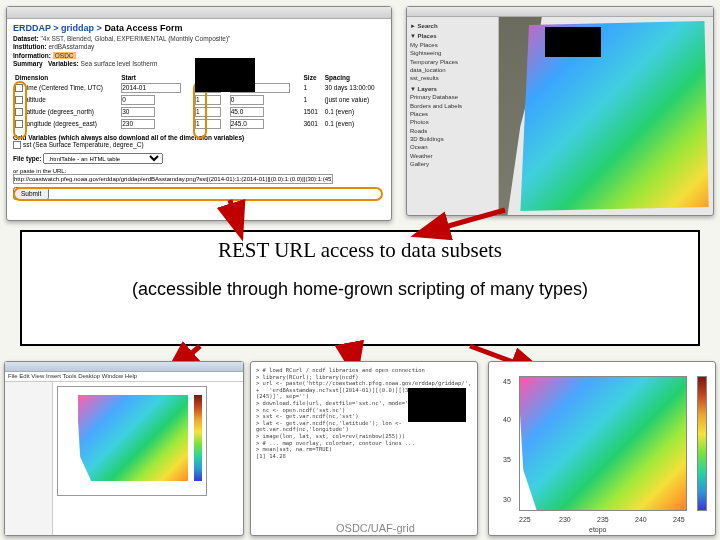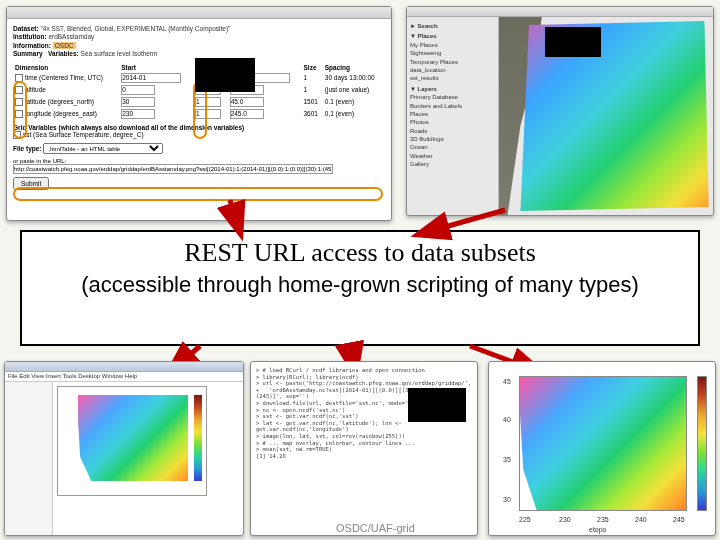--- a/index.html
+++ b/index.html
@@ -57,23 +57,23 @@
     background: linear-gradient(#6b6b5e,#7b7b6e);
     clip-path: polygon(0 0, 20% 0, 16% 30%, 10% 55%, 4% 100%, 0 100%);
   }
   .ge-black { position:absolute; left: 138px; top: 20px; width: 56px; height: 30px; background:#000; }
 
   
   .headline-box {
     position: absolute; left: 20px; top: 230px; width: 680px; height: 116px;
     background: #fff; border: 2px solid #000;
   }
-  .headline-box .line1 { font-size: 26px; text-align: center; font-family: Georgia, 'Times New Roman', serif; margin-top: 6px; }
+  .headline-box .line1 { font-size: 21px; text-align: center; font-family: Georgia, 'Times New Roman', serif; margin-top: 6px; }
   .headline-box .line2 { font-size: 30px; text-align: center; font-family: Georgia, 'Times New Roman', serif; margin-top: -2px; }
-  .headline-box .line3 { font-size: 22px; text-align: center; margin-top: 4px; }
+  .headline-box .line3 { font-size: 18px; text-align: center; margin-top: 16px; }
   svg.arrows { position:absolute; left:0; top:0; width:720px; height:540px; pointer-events:none; }
 
   
   .ml-window {
     position: absolute; left: 4px; bottom: 4px; width: 240px; height: 175px;
     background:#fff; border:1px solid #888; border-radius:3px; box-shadow:0 2px 4px rgba(0,0,0,.3);
     font-size:6px;
   }
   .ml-titlebar { height:10px; background:linear-gradient(#d8e2ee,#bccadd); border-bottom:1px solid #aaa; }
   .ml-menu { height:10px; border-bottom:1px solid #ccc; padding:1px 3px; color:#333; }
@@ -120,20 +120,25 @@
   .chk { display:inline-block; width:8px; height:8px; border:1px solid #777; vertical-align:middle; margin-right:2px; background:#fff; }
 </style>
 </head>
 <body>
 
 <div class="stage">
 
   <div class="erddap-window">
     <div class="erddap-titlebar"></div>
     <div class="erddap-body">
+      <div class="erddap-crumbs">
+        <a>ERDDAP</a> &gt;
+        <a>griddap</a> &gt;
+        <span class="title">Data Access Form</span>
+      </div>
       <div class="erddap-meta">
         <div><b>Dataset:</b> <span>"4x SST, Blended, Global, EXPERIMENTAL (Monthly Composite)"</span></div>
         <div><b>Institution:</b> <span>erdBAsstamday</span></div>
         <div><b>Information:</b> <span class="orange">OSDC</span></div>
         <div><b>Summary</b> &nbsp; <b>Variables:</b> <span>Sea surface level Isotherm</span></div>
       </div>
       <table class="erddap-table">
         <tbody>
             <tr>
           <th>Dimension</th>

